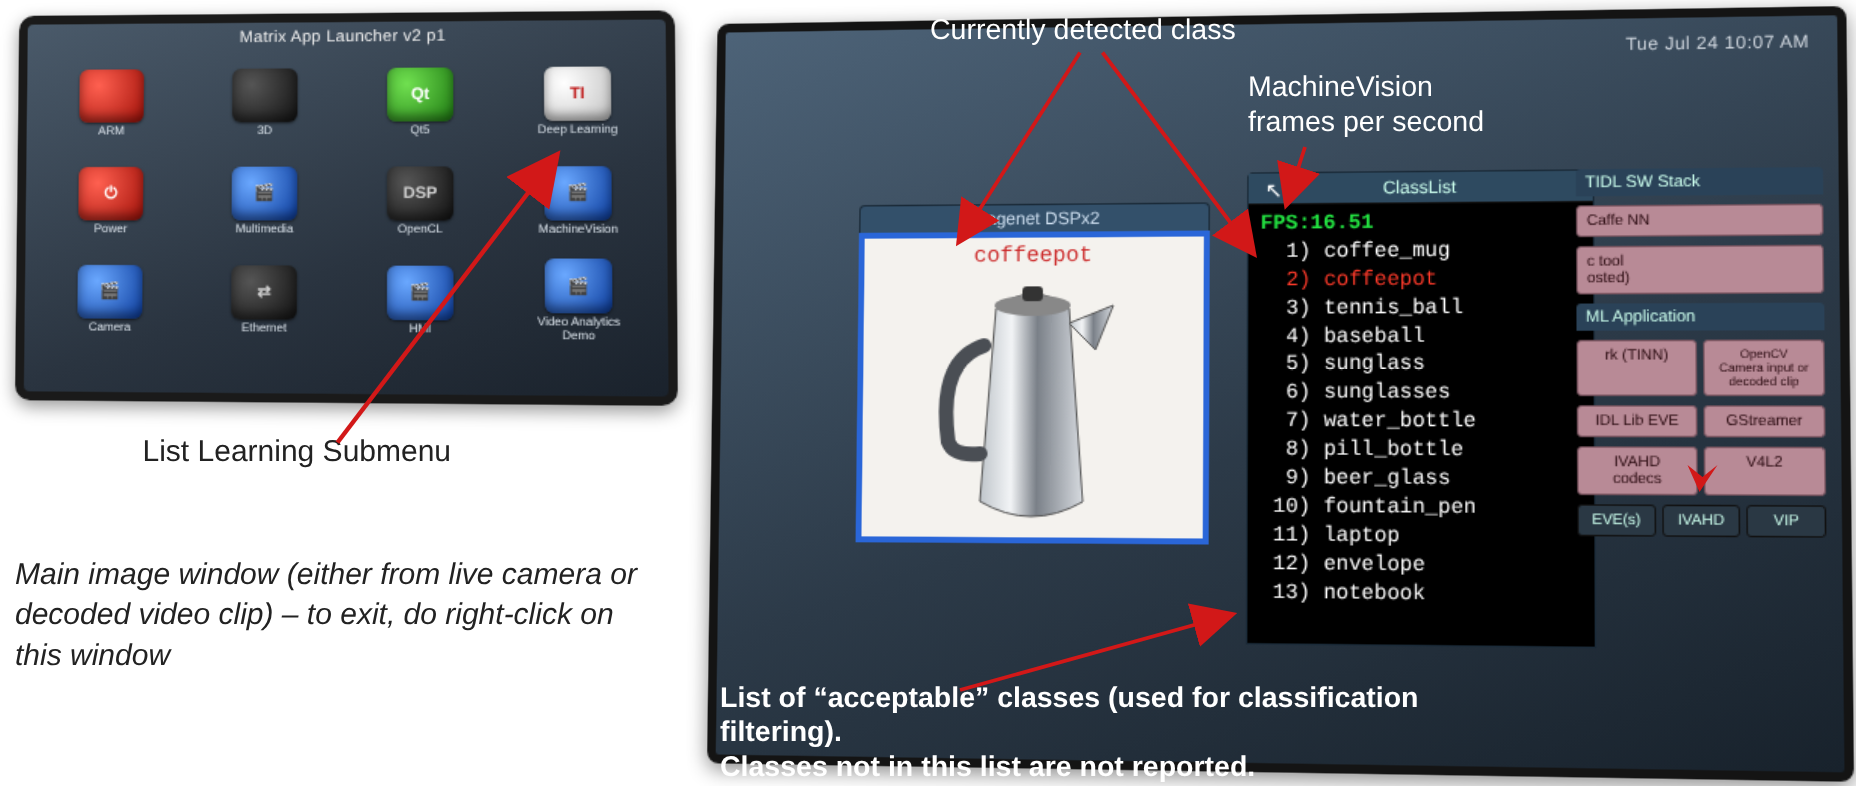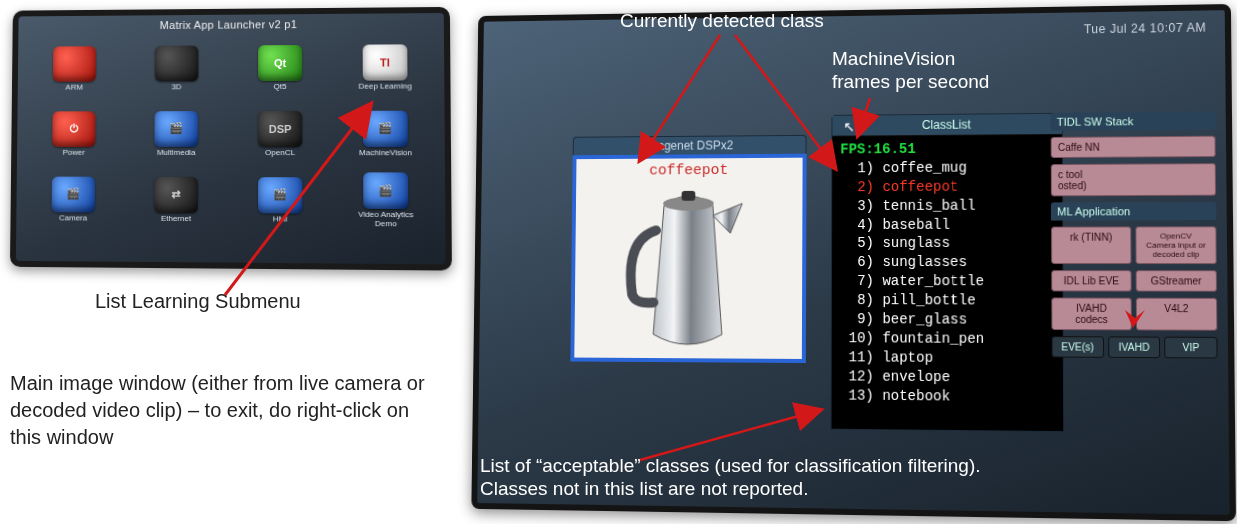--- a/index.html
+++ b/index.html
@@ -71,20 +71,21 @@
     position:absolute;
     left: 95px; top: 290px;
     font-size: 20px; color:#222;
   }
   .left-maintext {
     position:absolute;
     left: 10px; top: 370px;
     width: 430px;
     font-size: 20px; color:#222;
     line-height: 1.35;
+    font-style: italic;
   }
 
   
   .demo {
     position:absolute;
     right: 12px; top: 8px;
     width: 760px; height: 505px;
     background: linear-gradient(160deg,#4d6378 0%, #2c3a48 55%, #18222c 100%);
     border: 6px solid #141414;
     border-radius: 8px;
@@ -176,21 +177,21 @@
     border-radius:3px;
   }
   .btnrow { display:flex; gap:4px; }
   .btnrow .panelblk { flex:1; text-align:center; }
   .rowdark { background:#2a3844; color:#cfe; border:1px solid #111; }
 
   
   .anno { position:absolute; color:#fff; font-size:19px; line-height:1.2; pointer-events:none; }
   .anno-det { left:620px; top:10px; }
   .anno-fps { left:832px; top:48px; }
-  .anno-list { left:480px; top:455px; width:540px; }
+  .anno-list { left:480px; top:455px; width:540px;font-weight:bold; }
 
   
   svg.overlay {
     position:absolute; left:0; top:0;
     width:1237px; height:524px;
     pointer-events:none;
   }
 </style>
 </head>
 <body>

